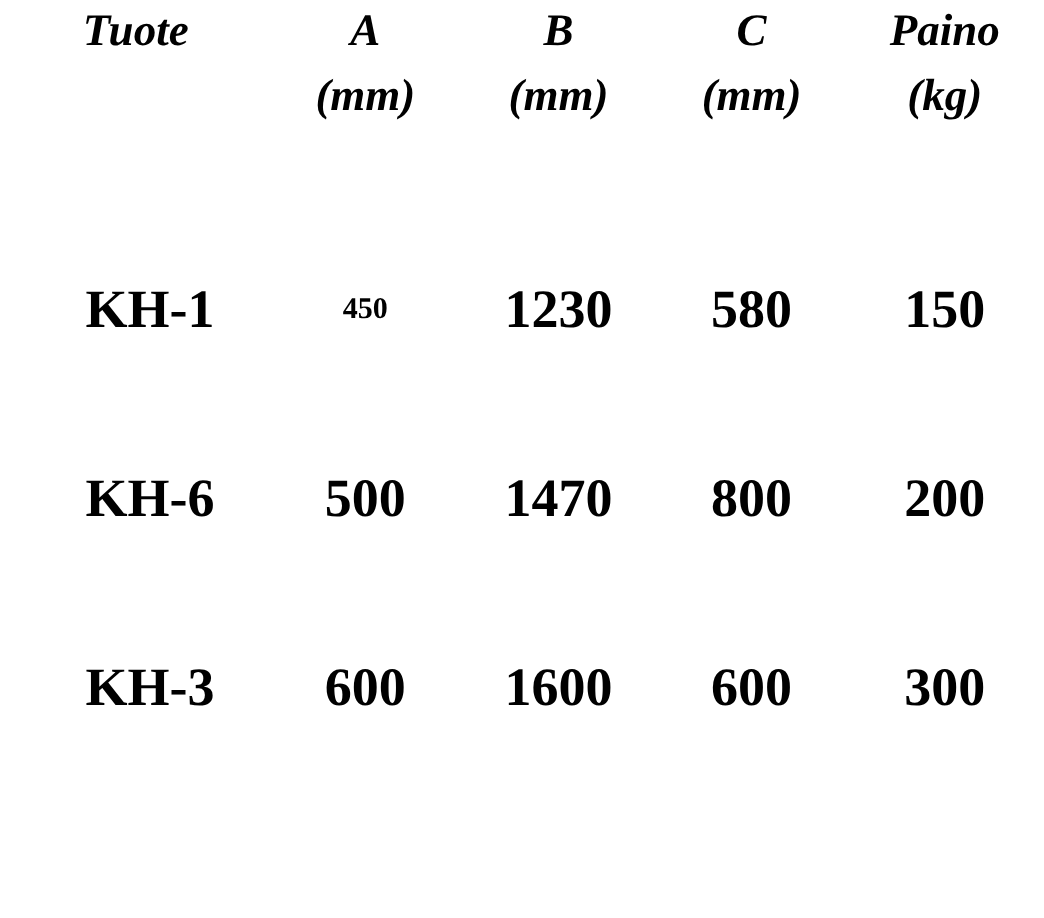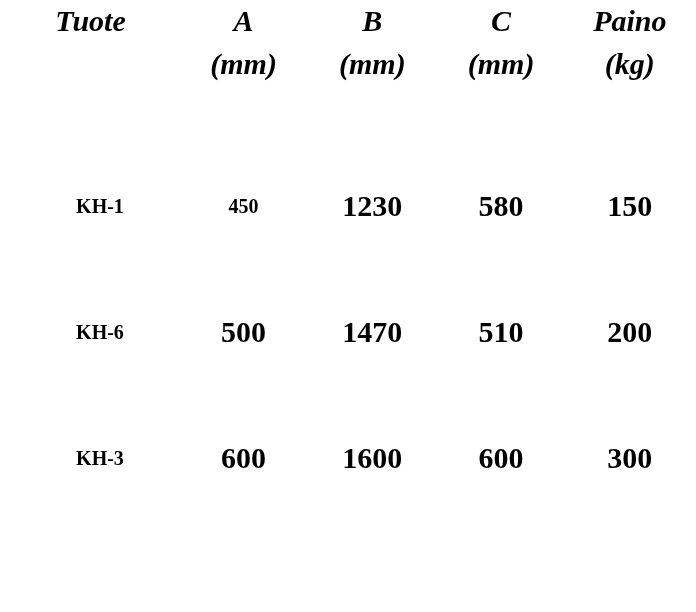--- a/index.html
+++ b/index.html
@@ -46,29 +46,29 @@
     display: block;
     text-align: center;
   }
   col.c-product { width: 26%; }
   col.c-a       { width: 18%; }
   col.c-b       { width: 19%; }
   col.c-c       { width: 18%; }
   col.c-weight  { width: 19%; }
 
   tbody td {
-    font-size: 30px;
+    font-size: 36px;
     height: 126px;
     vertical-align: middle;
   }
   tbody tr:first-child td {
     padding-top: 58px;
   }
   tbody td.product {
-    font-size: 20px;
+    font-size: 36px;
     padding-left: 19px;
   }
   tbody td.val-a {
     font-size: 20px;
   }
 </style>
 </head>
 <body>
 
 <div class="sheet">
@@ -109,21 +109,21 @@
         <td class="product">KH-1</td>
         <td class="val-a">450</td>
         <td>1230</td>
         <td>580</td>
         <td>150</td>
       </tr>
       <tr>
         <td class="product">KH-6</td>
         <td>500</td>
         <td>1470</td>
-        <td>510</td>
+        <td>800</td>
         <td>200</td>
       </tr>
       <tr>
         <td class="product">KH-3</td>
         <td>600</td>
         <td>1600</td>
         <td>600</td>
         <td>300</td>
       </tr>
     </tbody>

